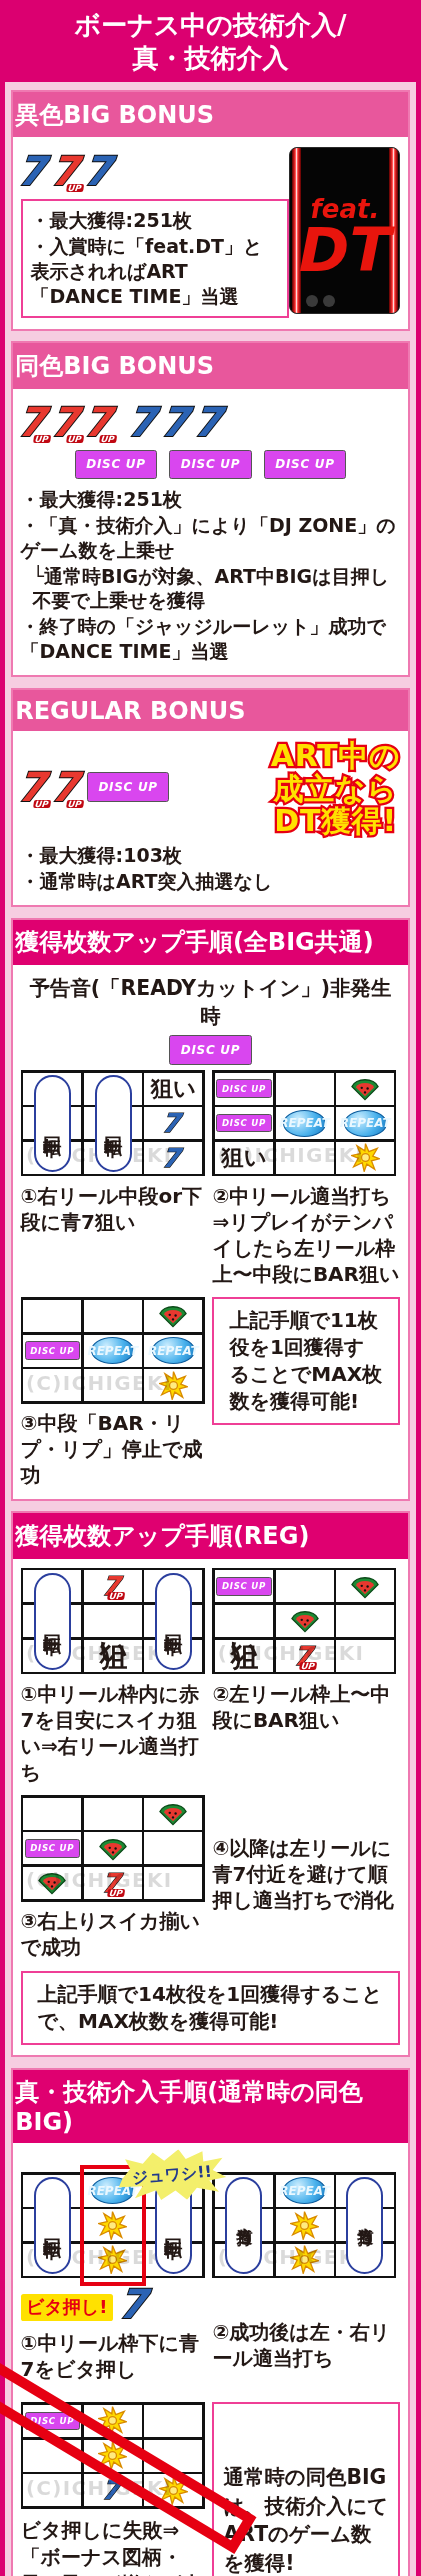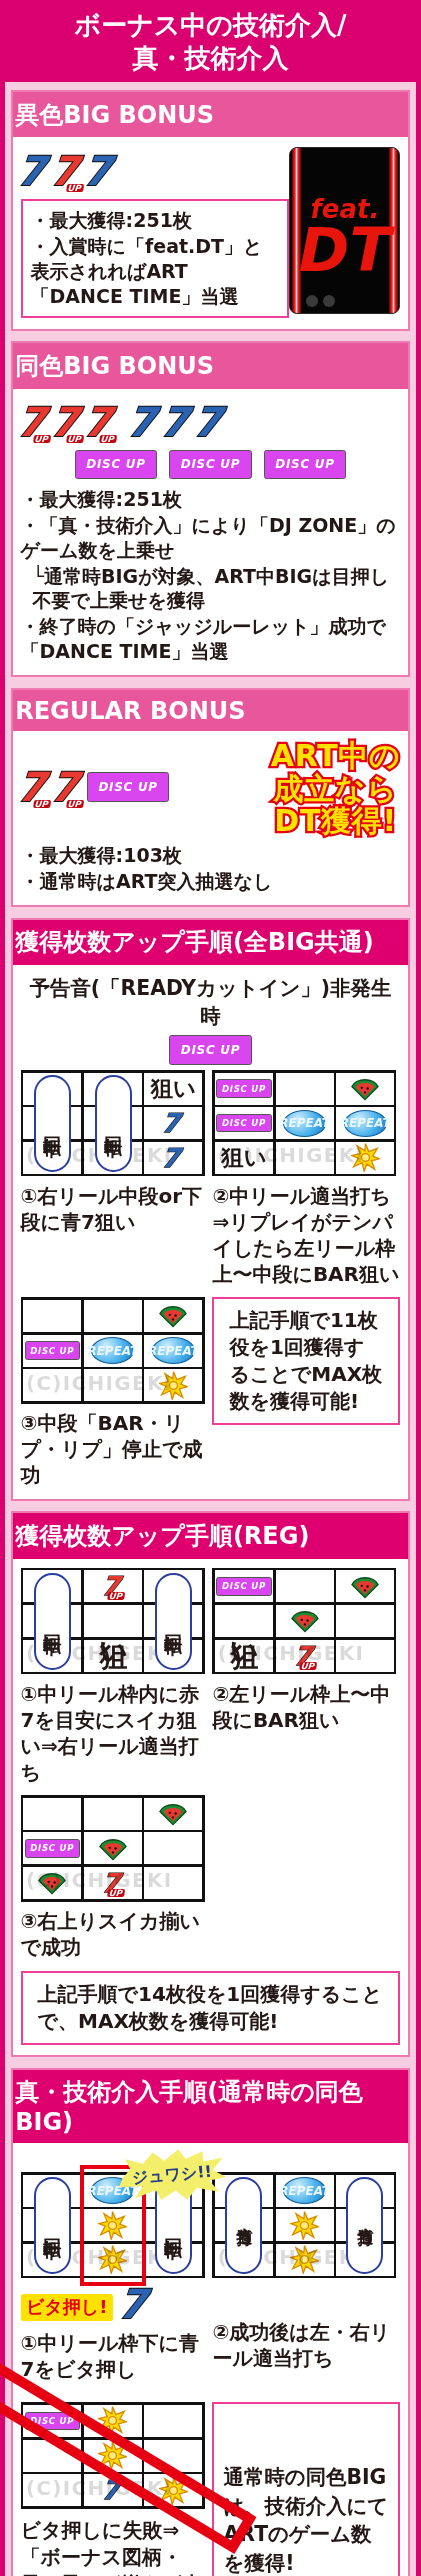--- a/index.html
+++ b/index.html
@@ -393,20 +393,23 @@
                   </span>
                 </div>
                 <div class="cellbox">
                   <span class="seven red cell7">7<i class="up">UP</i></span>
                 </div>
                 <div class="cellbox"></div>
                 <div class="wm">(C)ICHIGEKI</div>
               </div>
             <div class="caption">③右上りスイカ揃いで成功</div>
           </div>
+          <div class="col">
+            <div class="caption" style="margin-top:40px;">④以降は左リールに青7付近を避けて順押し適当打ちで消化</div>
+          </div>
         </div>
         <div class="note mt16">上記手順で14枚役を1回獲得することで、MAX枚数を獲得可能!</div>
       </div>
     </div>
 
     <div class="panel">
       <div class="phead deep">真・技術介入手順(通常時の同色BIG)</div>
       <div class="pbody">
         <div class="row mt30">
           <div class="col">

